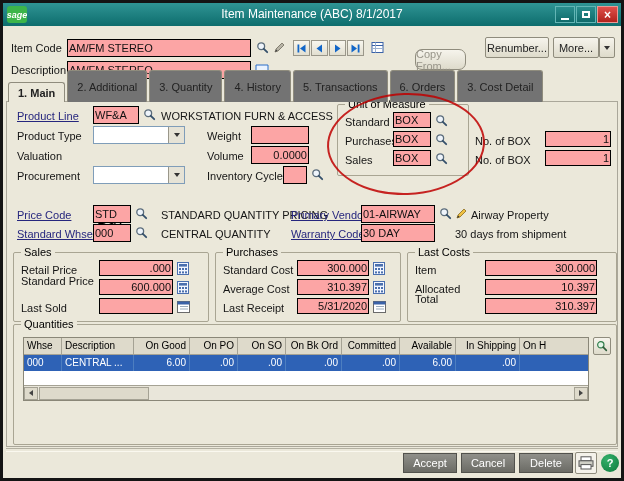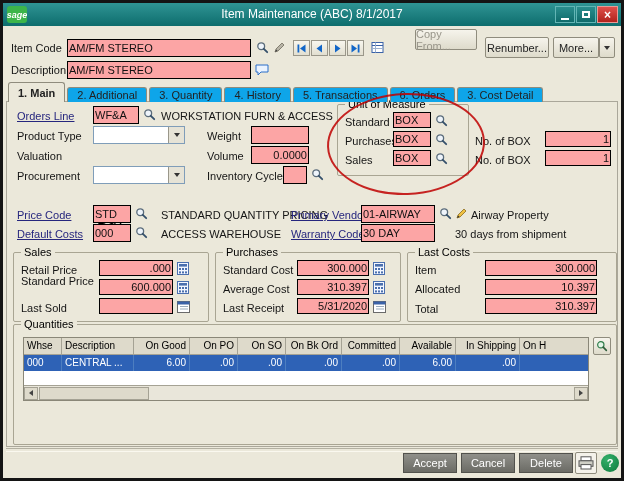--- a/index.html
+++ b/index.html
@@ -32,22 +32,22 @@
   .grp{position:absolute;border:1px solid #a9a593;border-radius:2px;}
   .gt{position:absolute;top:-7px;left:7px;background:#ebe8da;padding:0 3px;font-size:11px;white-space:nowrap;}
   
   .pbtn{position:absolute;box-sizing:border-box;background:linear-gradient(#f6f4ec,#dedbcb);border:1px solid #8f8c7d;
         border-radius:2px;font-size:11px;display:flex;align-items:center;justify-content:center;cursor:pointer;color:#222;}
   .pbtn.dis{color:#98958a;cursor:default;}
   .fbtn{position:absolute;box-sizing:border-box;background:linear-gradient(#90908a,#6b6b65);border:1px solid #52524d;
         color:#fff;font-size:11px;display:flex;align-items:center;justify-content:center;cursor:pointer;}
   
   .tabs{position:absolute;left:5px;top:79px;height:20px;display:flex;align-items:flex-end;z-index:5;}
-  .tab{box-sizing:border-box;height:15px;display:flex;align-items:center;padding:0 9px;font-size:11px;color:#222;
-       background:#0ea5e9;border:1px solid #8f8c7d;border-bottom:none;border-radius:3px 3px 0 0;margin-right:2px;cursor:pointer;}
+  .tab{box-sizing:border-box;height:32px;display:flex;align-items:center;padding:0 9px;font-size:11px;color:#222;
+       background:#737373;border:1px solid #8f8c7d;border-bottom:none;border-radius:3px 3px 0 0;margin-right:2px;cursor:pointer;}
   .tab.active{height:20px;background:#ebe8da;font-weight:bold;}
   .panel{position:absolute;left:3px;top:98px;width:612px;height:346px;border:1px solid #aaa79a;background:#ebe8da;box-sizing:border-box;}
   
   .grid{position:absolute;background:#fff;border:1px solid #8a8778;box-sizing:border-box;overflow:hidden;}
   .ghead{display:flex;height:17px;}
   .gh{box-sizing:border-box;background:#dedacb;border-right:1px solid #a5a294;border-bottom:1px solid #a5a294;
       font-size:10px;padding:2px 3px;overflow:hidden;white-space:nowrap;flex:none;}
   .grow{display:flex;height:16px;background:#2e62b6;color:#fff;cursor:pointer;}
   .gc{box-sizing:border-box;border-right:1px solid #4d7ec0;font-size:10px;padding:2px 3px;overflow:hidden;white-space:nowrap;flex:none;}
   .ra{text-align:right;}
@@ -127,21 +127,21 @@
     </span>
   </div>
   <span class="ib" style="left:366px;top:37px;">
     <svg width="13" height="13" viewBox="0 0 13 13">
         <rect x="1" y="1.5" width="11" height="10" fill="#fff" stroke="#3a62a8"></rect>
         <line x1="1" y1="4.5" x2="12" y2="4.5" stroke="#3a62a8"></line>
         <line x1="4.5" y1="1.5" x2="4.5" y2="11.5" stroke="#9ab0d0"></line>
         <line x1="1" y1="7.5" x2="12" y2="7.5" stroke="#9ab0d0"></line>
       </svg>
   </span>
-  <div class="pbtn dis" style="left:412px;top:26px;width:62px;height:21px;">Copy From...</div>
+  <div class="pbtn dis" style="left:412px;top:46px;width:51px;height:21px;border-radius:7px;">Copy From...</div>
   <div class="pbtn" style="left:482px;top:34px;width:64px;height:21px;">Renumber...</div>
   <div class="pbtn" style="left:550px;top:34px;width:46px;height:21px;">More...</div>
   <div class="pbtn" style="left:596px;top:34px;width:16px;height:21px;">
       <span class="tri"></span>
     </div>
 
   <div class="lbl" style="left:8px;top:61px;">Description</div>
   <input class="tb" style="left: 64px; top: 58px; width: 184px;" value="AM/FM STEREO">
   <span class="ib" style="left:251px;top:59px;">
     <svg width="14" height="12" viewBox="0 0 14 12">
@@ -153,21 +153,21 @@
     <div class="tab active">1. Main</div>
     <div class="tab">2. Additional</div>
     <div class="tab">3. Quantity</div>
     <div class="tab">4. History</div>
     <div class="tab">5. Transactions</div>
     <div class="tab">6. Orders</div>
     <div class="tab">3. Cost Detail</div>
   </div>
   <div class="panel"></div>
 
-  <div class="lbl link" style="left:14px;top:107px;">Orders Line</div>
+  <div class="lbl link" style="left:14px;top:107px;">Product Line</div>
   <input class="tb" style="left: 90px; top: 103px; width: 46px;" value="WF&amp;A">
   <span class="ib" style="left:138px;top:104px;">
     <svg width="13" height="13" viewBox="0 0 13 13">
         <circle cx="5.2" cy="5.2" r="3.4" fill="#eef4fb" stroke="#5a6b7a" stroke-width="1.3"></circle>
         <line x1="7.8" y1="7.8" x2="11.2" y2="11.2" stroke="#35506b" stroke-width="1.8" stroke-linecap="round"></line>
       </svg>
   </span>
   <div class="lbl" style="left:158px;top:107px;">WORKSTATION FURN &amp; ACCESS</div>
 
   <div class="lbl" style="left:14px;top:127px;">Product Type</div>
@@ -239,29 +239,29 @@
   <div class="lbl link" style="left:14px;top:206px;">Price Code</div>
   <input class="tb" style="left: 90px; top: 202px; width: 38px;" value="STD">
   <span class="ib" style="left:130px;top:203px;">
     <svg width="13" height="13" viewBox="0 0 13 13">
         <circle cx="5.2" cy="5.2" r="3.4" fill="#eef4fb" stroke="#5a6b7a" stroke-width="1.3"></circle>
         <line x1="7.8" y1="7.8" x2="11.2" y2="11.2" stroke="#35506b" stroke-width="1.8" stroke-linecap="round"></line>
       </svg>
   </span>
   <div class="lbl" style="left:158px;top:206px;">STANDARD QUANTITY PRICING</div>
 
-  <div class="lbl link" style="left:14px;top:225px;">Default Costs</div>
+  <div class="lbl link" style="left:14px;top:225px;">Standard Whse</div>
   <input class="tb" style="left: 90px; top: 221px; width: 38px;" value="000">
   <span class="ib" style="left:130px;top:222px;">
     <svg width="13" height="13" viewBox="0 0 13 13">
         <circle cx="5.2" cy="5.2" r="3.4" fill="#eef4fb" stroke="#5a6b7a" stroke-width="1.3"></circle>
         <line x1="7.8" y1="7.8" x2="11.2" y2="11.2" stroke="#35506b" stroke-width="1.8" stroke-linecap="round"></line>
       </svg>
   </span>
-  <div class="lbl" style="left:158px;top:225px;">ACCESS WAREHOUSE</div>
+  <div class="lbl" style="left:158px;top:225px;">CENTRAL QUANTITY</div>
 
   <div class="lbl link" style="left:288px;top:206px;">Primary Vendor</div>
   <input class="tb" style="left: 358px; top: 202px; width: 74px;" value="01-AIRWAY">
   <span class="ib" style="left:434px;top:203px;">
     <svg width="13" height="13" viewBox="0 0 13 13">
         <circle cx="5.2" cy="5.2" r="3.4" fill="#eef4fb" stroke="#5a6b7a" stroke-width="1.3"></circle>
         <line x1="7.8" y1="7.8" x2="11.2" y2="11.2" stroke="#35506b" stroke-width="1.8" stroke-linecap="round"></line>
       </svg>
   </span>
   <span class="ib" style="left:450px;top:203px;">
@@ -372,21 +372,21 @@
       </svg>
   </span>
 
   <div class="grp" style="left:404px;top:249px;width:208px;height:68px;">
     <span class="gt">Last Costs</span>
   </div>
   <div class="lbl" style="left:412px;top:261px;">Item</div>
   <input class="tb num" style="left: 482px; top: 257px; width: 112px; height: 16px;" value="300.000">
   <div class="lbl" style="left:412px;top:280px;">Allocated</div>
   <input class="tb num" style="left: 482px; top: 276px; width: 112px; height: 16px;" value="10.397">
-  <div class="lbl" style="left:412px;top:300px;">Total</div>
+  <div class="lbl" style="left:412px;top:290px;">Total</div>
   <input class="tb num" style="left: 482px; top: 295px; width: 112px; height: 16px;" value="310.397">
 
   <div class="grp" style="left:10px;top:321px;width:602px;height:119px;">
     <span class="gt">Quantities</span>
   </div>
   <div class="grid" style="left:20px;top:334px;width:566px;height:64px;">
     <div class="ghead">
       <div class="gh" style="width:38px;">Whse</div>
       <div class="gh" style="width:72px;">Description</div>
       <div class="gh ra" style="width:56px;">On Good</div>

